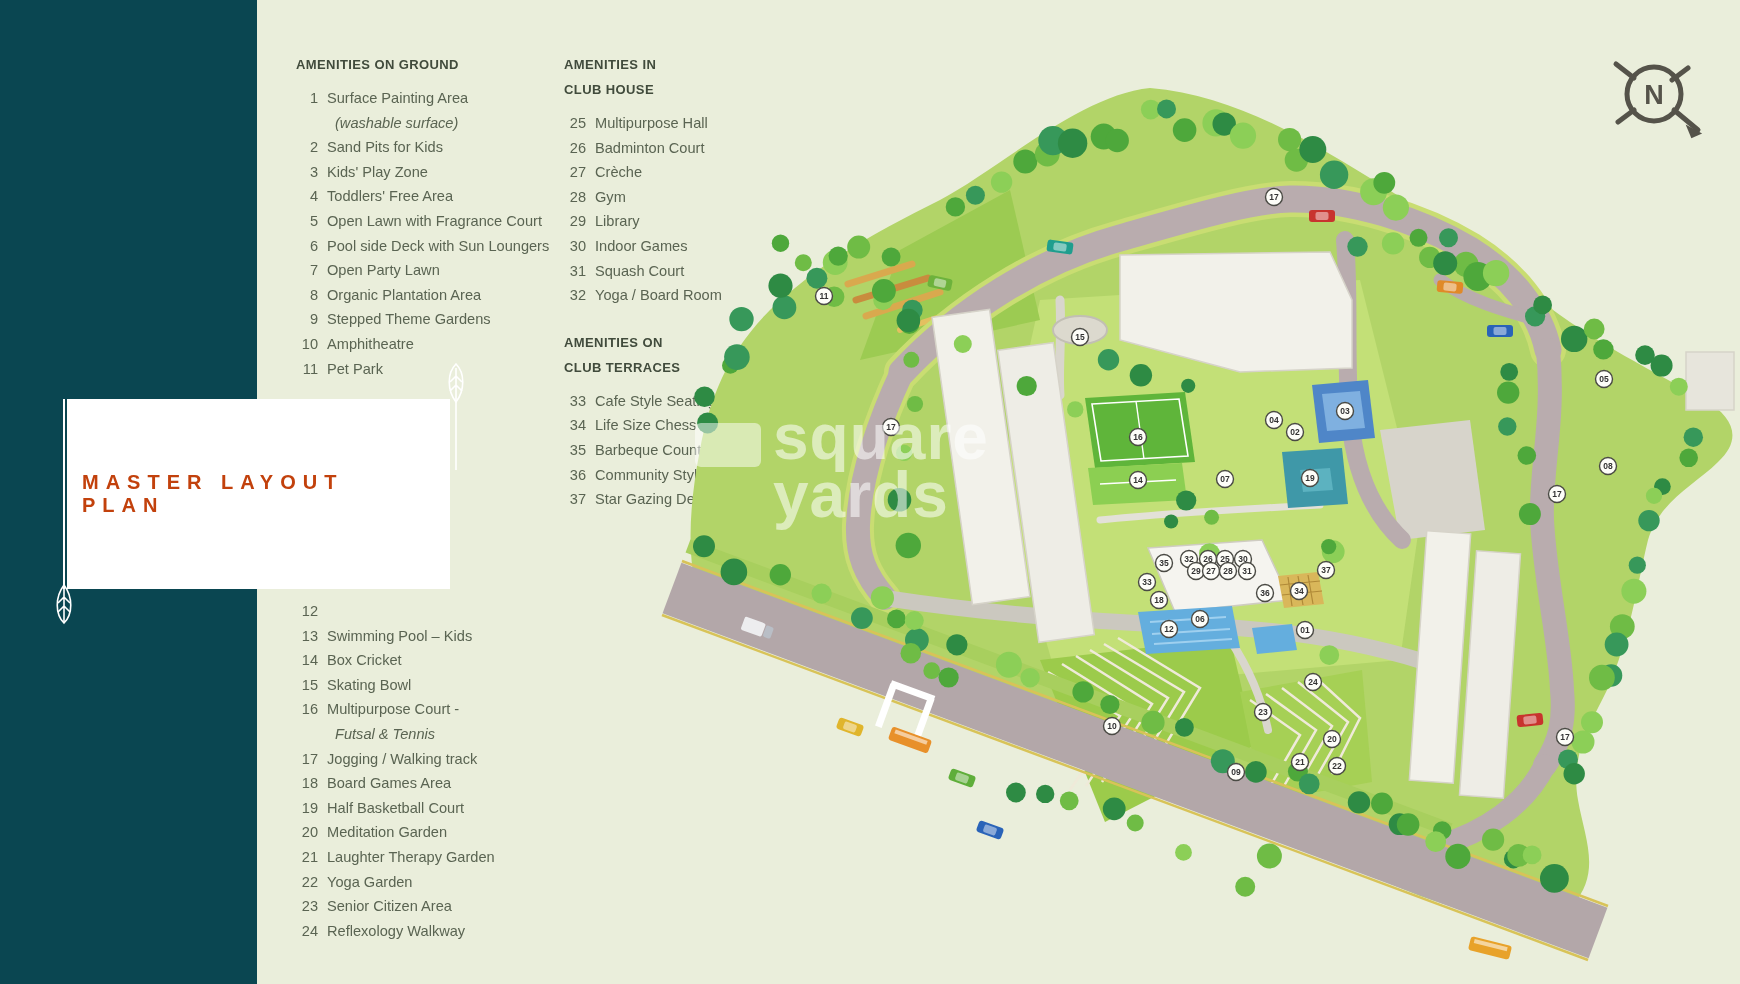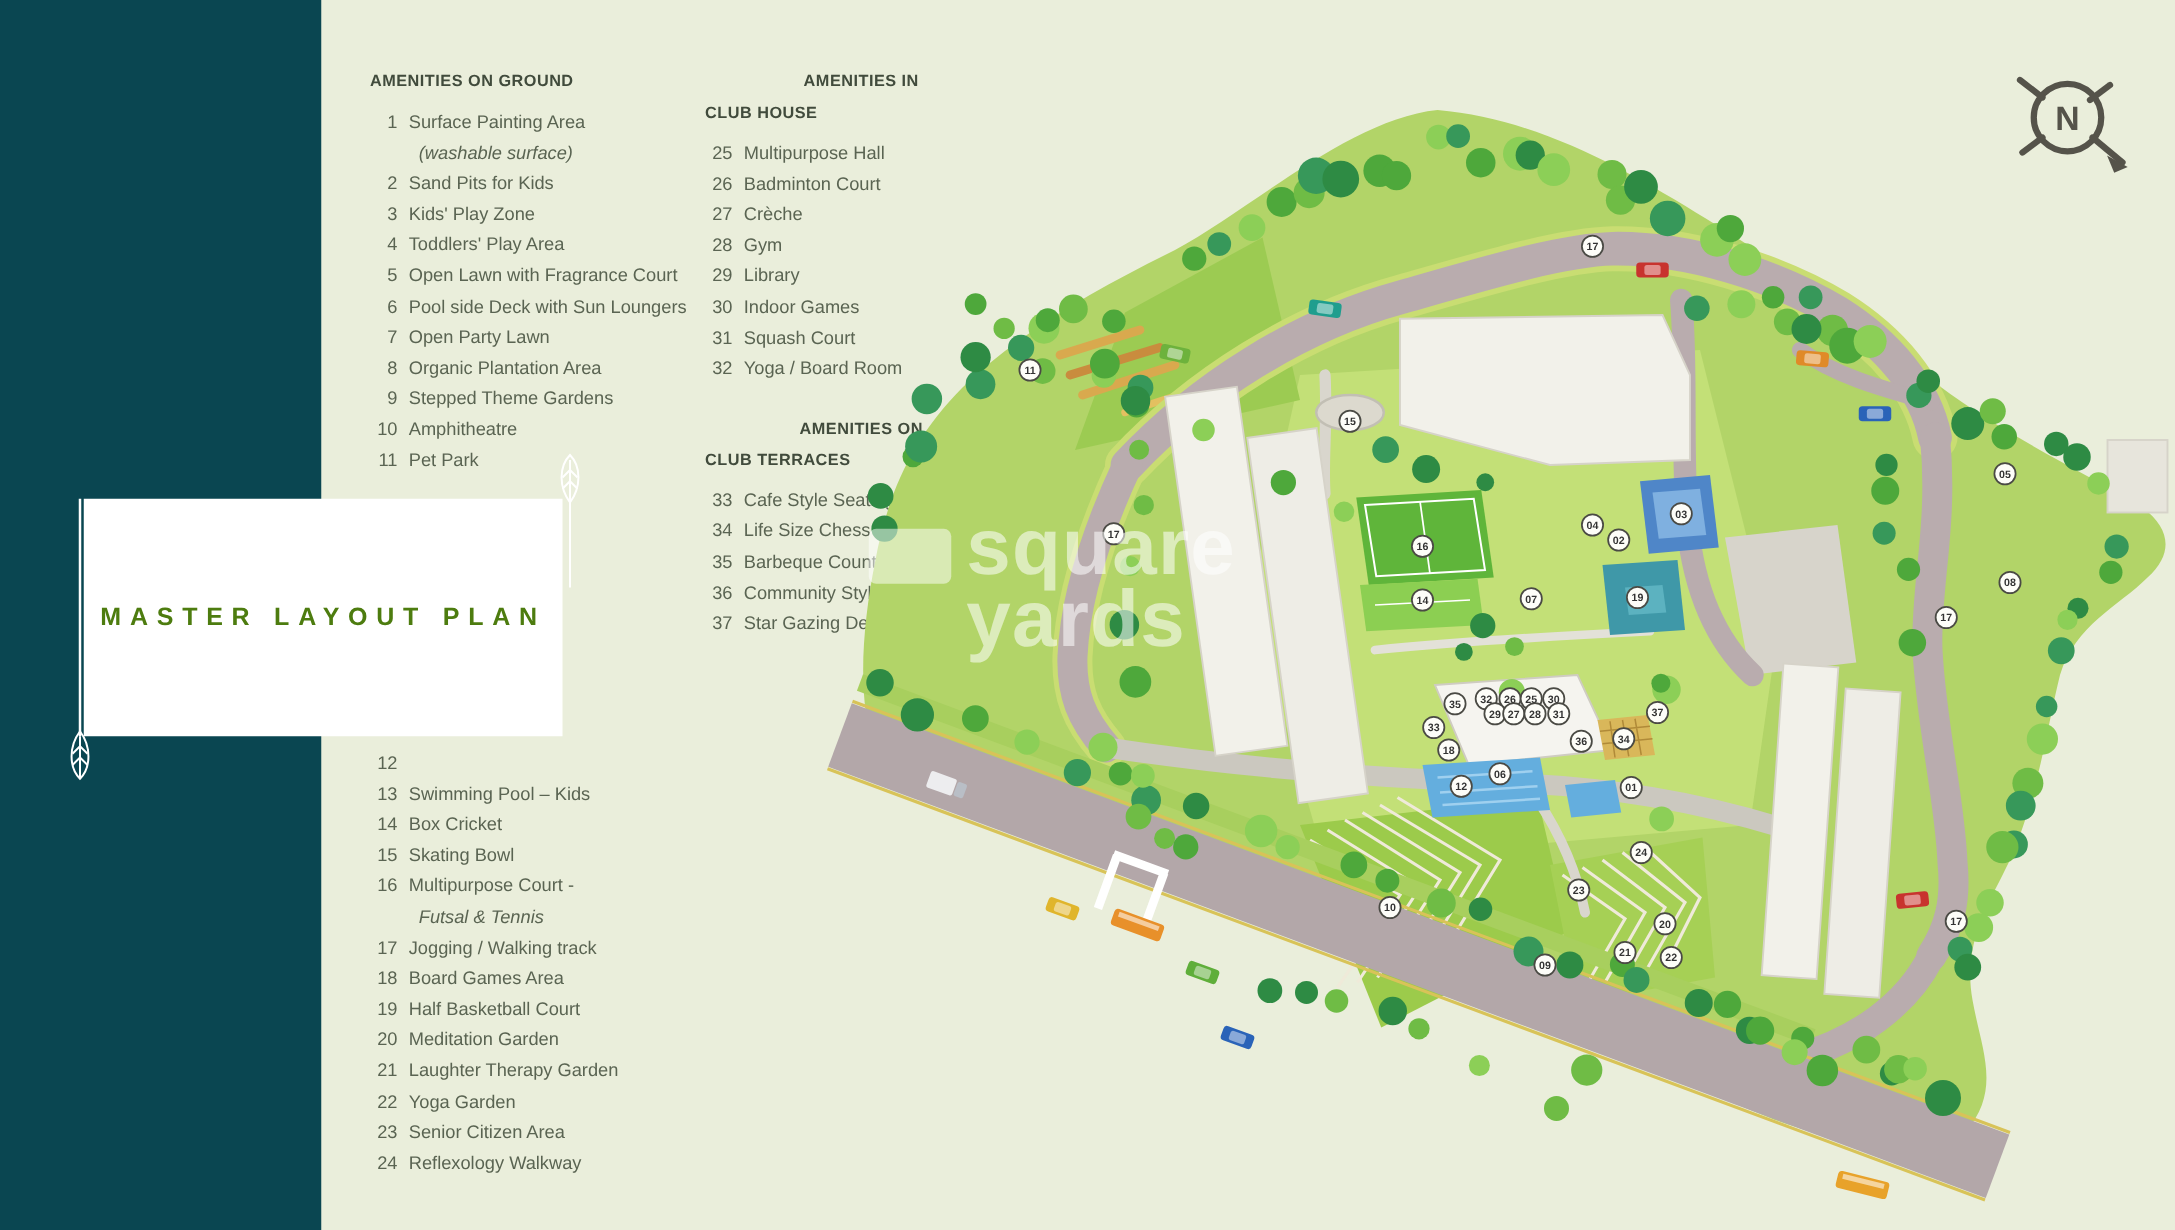--- a/index.html
+++ b/index.html
@@ -4,27 +4,27 @@
 <style>
   html,body{margin:0;padding:0;}
   body{
     width:1740px;height:984px;position:relative;overflow:hidden;
     background:#eaeedb;
     font-family:"Liberation Sans", sans-serif;
   }
   .sidebar{position:absolute;left:0;top:0;width:257px;height:984px;background:#0a4651;}
   .title-card{position:absolute;left:67px;top:399px;width:383px;height:190px;background:#ffffff;
     display:flex;align-items:center;justify-content:center;}
-  .title-card h1{margin:4px;font-size:20px;font-weight:600;letter-spacing:7px;color:#4d7c0f;}
+  .title-card h1{margin:15px;font-size:20px;font-weight:600;letter-spacing:7px;color:#c2410c;}
   .stem-left{position:absolute;left:63px;top:399px;width:2px;height:190px;background:#ffffff;}
   .leaf{position:absolute;}
   
   .legend{position:absolute;color:#5a6452;font-size:14.6px;}
   .legend h2{margin:0 0 9px 0;font-size:13px;font-weight:700;color:#414b3c;letter-spacing:.4px;line-height:25px;}
-  .legend h2.tight{margin-bottom:0;text-align:center;}
+  .legend h2.tight{margin-bottom:0;}
   .li-row{display:flex;line-height:24.6px;}
   .li-num{width:22px;text-align:right;margin-right:9px;flex:0 0 auto;}
   .li-txt{flex:1;}
   .li-txt .cont{padding-left:8px;font-style:italic;}
   .spacer{height:22px;}
   #col-ground{left:296px;top:52px;width:275px;}
   #col-ground2{left:296px;top:599px;width:275px;}
   #col-club{left:564px;top:52px;width:250px;}
   
   #map-svg{position:absolute;left:0;top:0;}
@@ -77,21 +77,21 @@
       </div>
       <div class="li-row">
         <span class="li-num">3</span>
         <div class="li-txt">
           <div>Kids' Play Zone</div>
         </div>
       </div>
       <div class="li-row">
         <span class="li-num">4</span>
         <div class="li-txt">
-          <div>Toddlers' Play Area</div>
+          <div>Toddlers' Free Area</div>
         </div>
       </div>
       <div class="li-row">
         <span class="li-num">5</span>
         <div class="li-txt">
           <div>Open Lawn with Fragrance Court</div>
         </div>
       </div>
       <div class="li-row">
         <span class="li-num">6</span>

